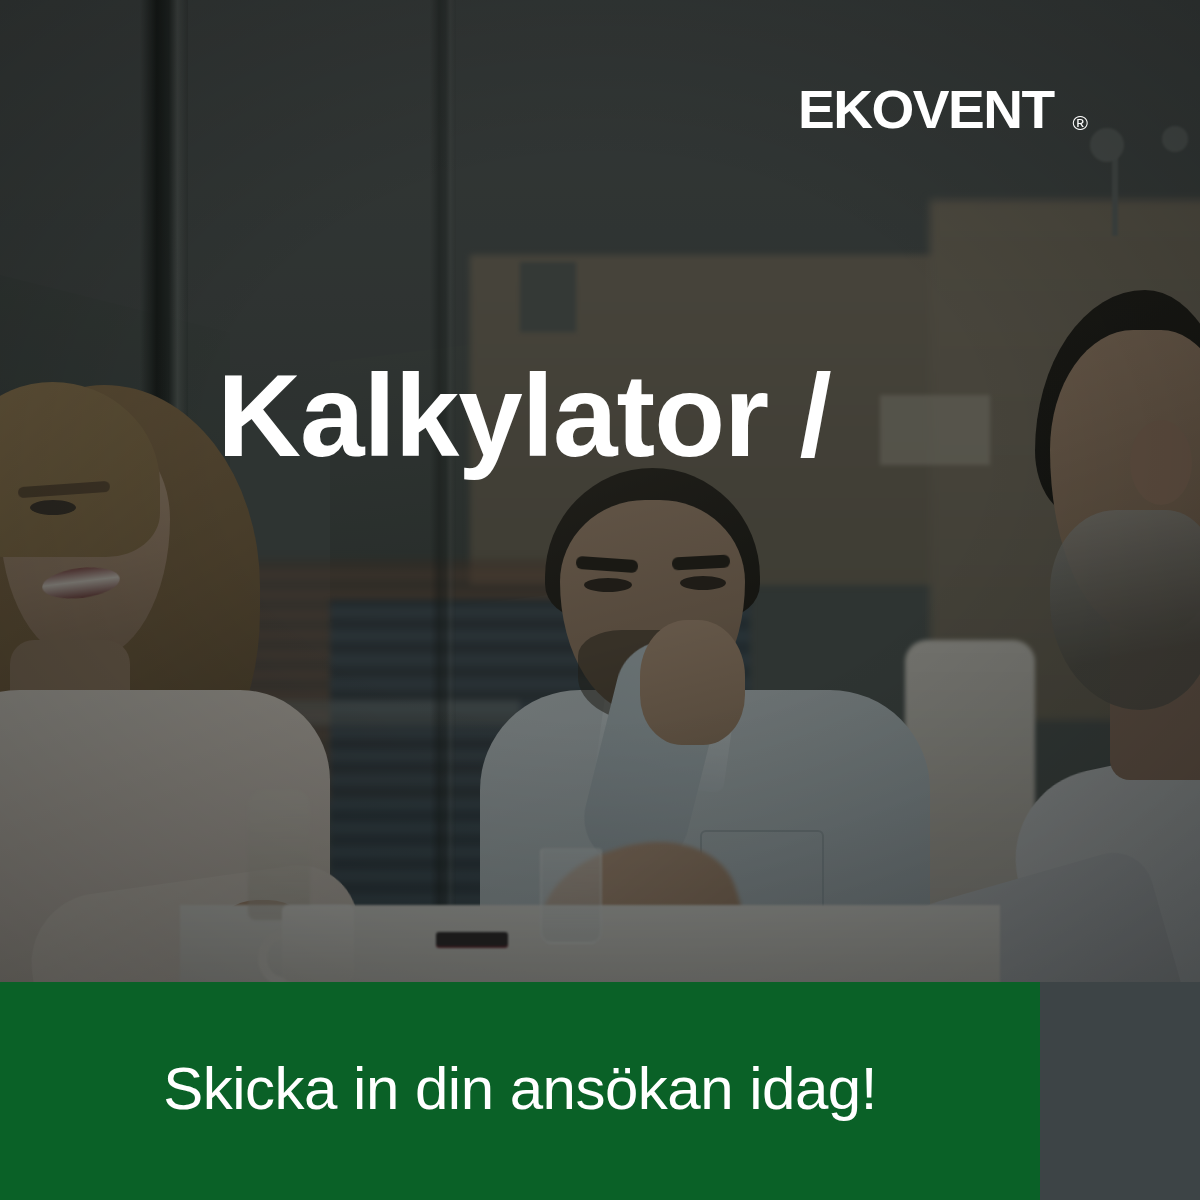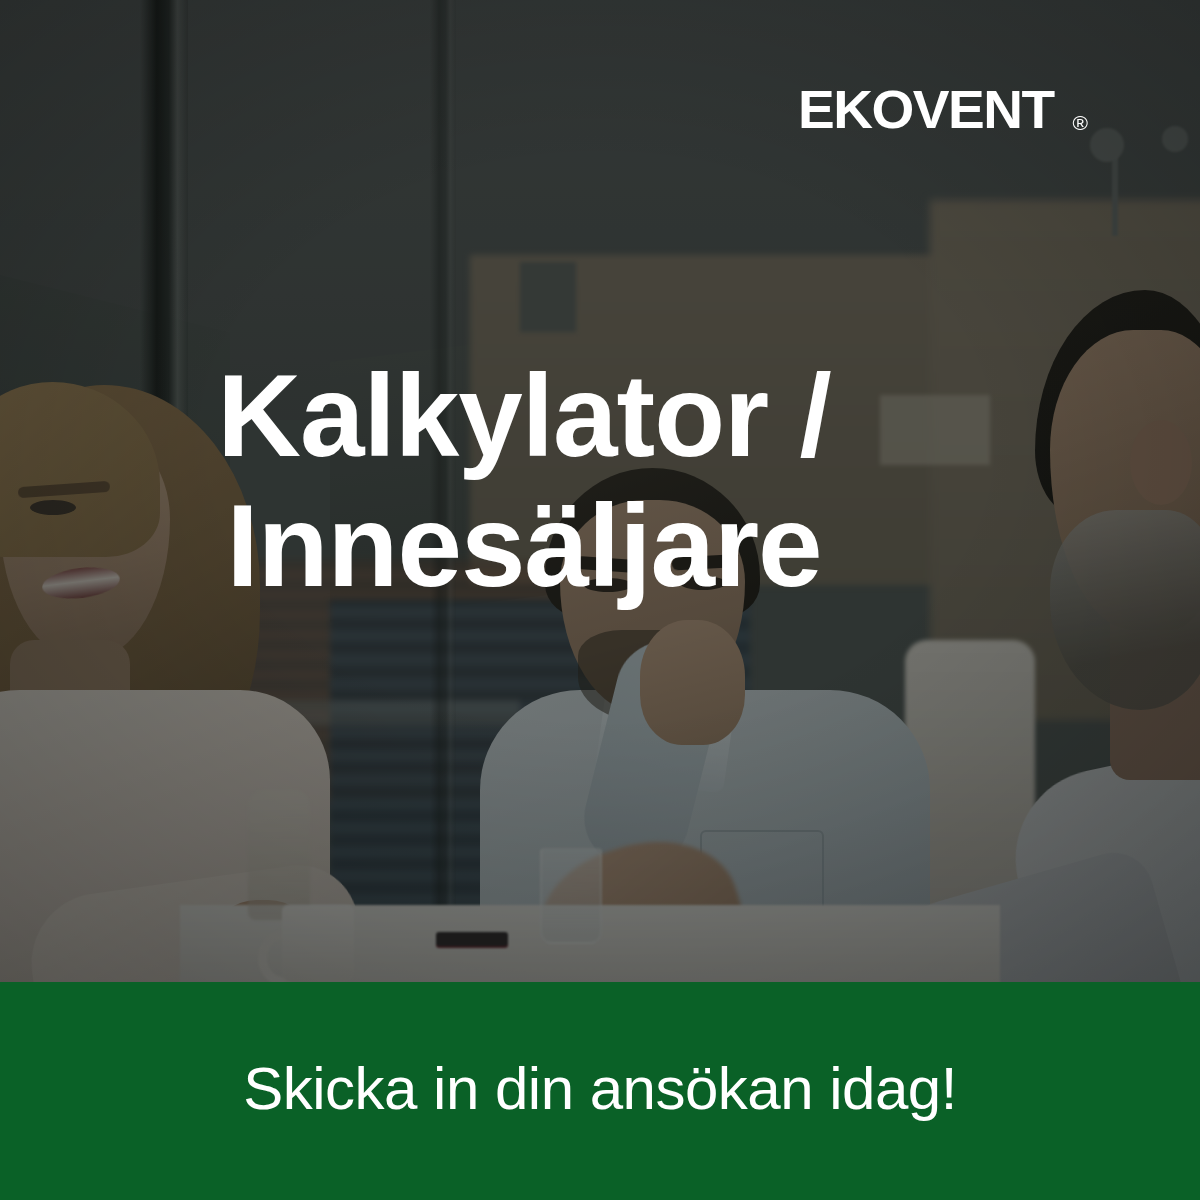--- a/index.html
+++ b/index.html
@@ -450,21 +450,21 @@
     font-weight: 300;
     line-height: 1.1;
     letter-spacing: 0px;
   }
 
   
   .footer {
     position: absolute;
     left: 0;
     top: 982px;
-    width: 1200px;
+    width: 1040px;
     height: 218px;
     background: #0a6127;
     display: flex;
     align-items: center;
     justify-content: center;
     z-index: 6;
     text-align: right;
   }
   .footer-text {
     color: #ffffff;
@@ -552,21 +552,20 @@
   </div>
 
   <div class="logo">
     <span class="logo-word">EKOVENT</span>
     <span class="logo-reg">®</span>
   </div>
 
   <div class="headline-block">
     <h1 class="title">
       <span>Kalkylator /</span><br>
-      <span>Innesäljare</span>
     </h1>
   </div>
 
   <div class="footer">
     <p class="footer-text">Skicka in din ansökan idag!</p>
   </div>
 
 </div>
 
 </body></html>

